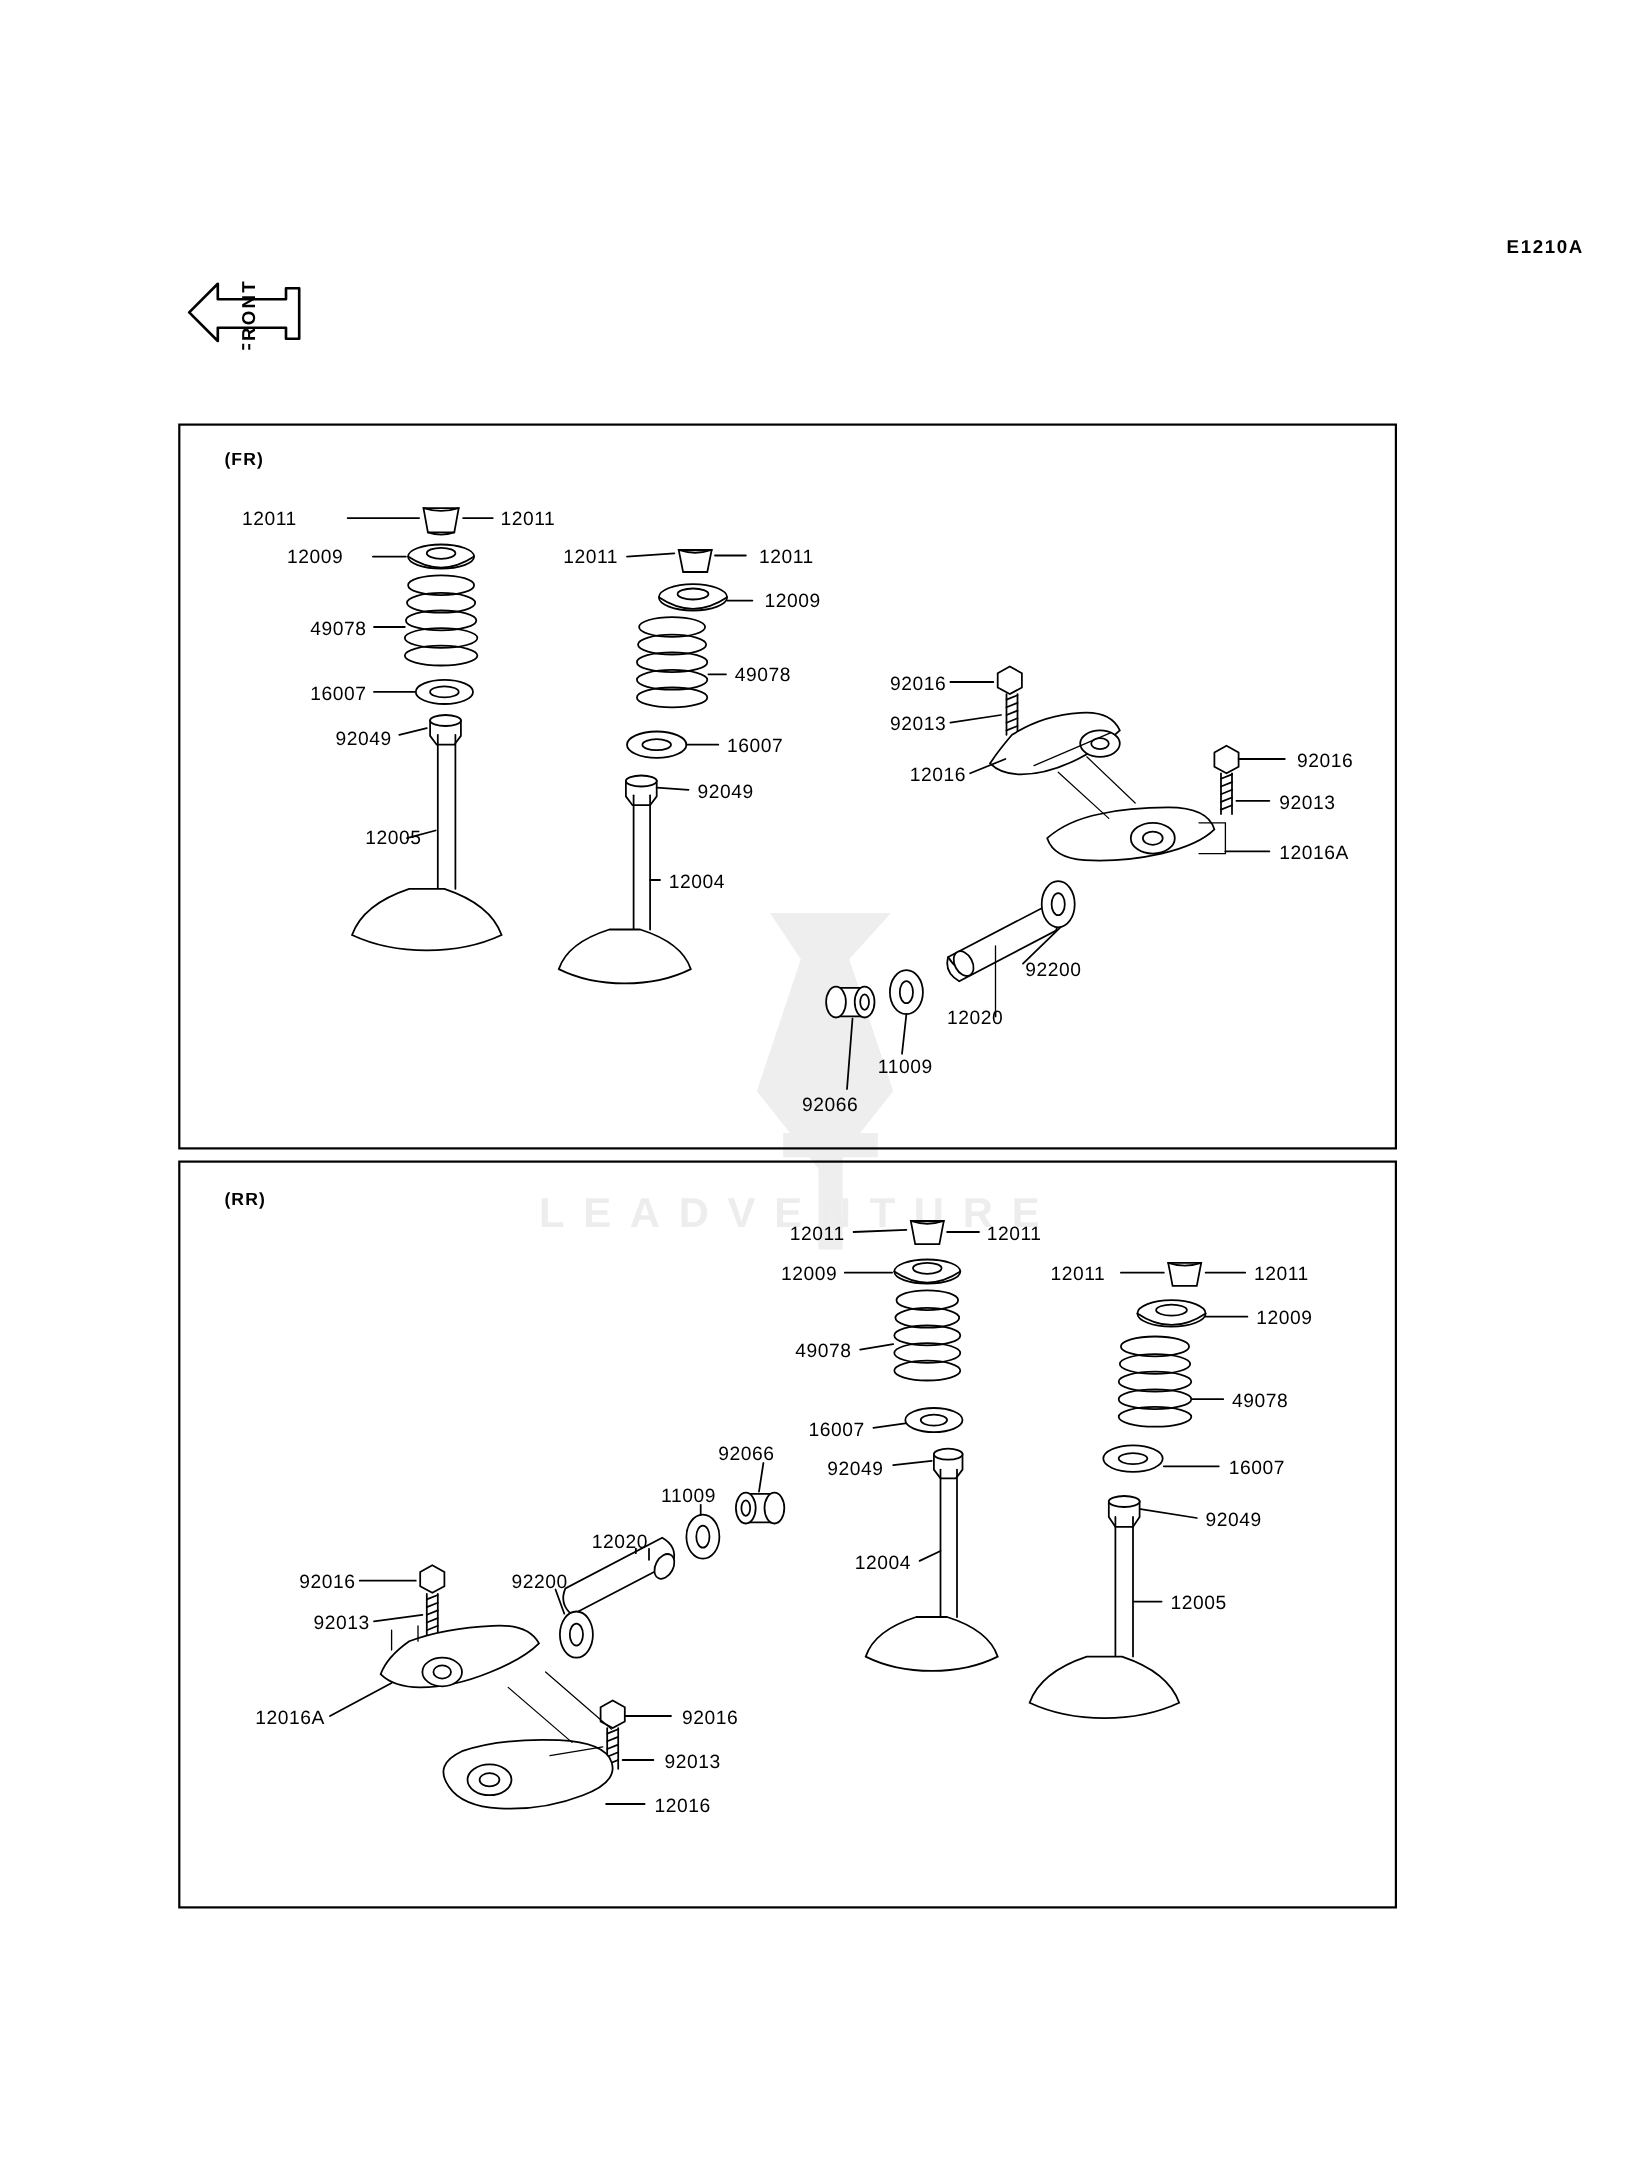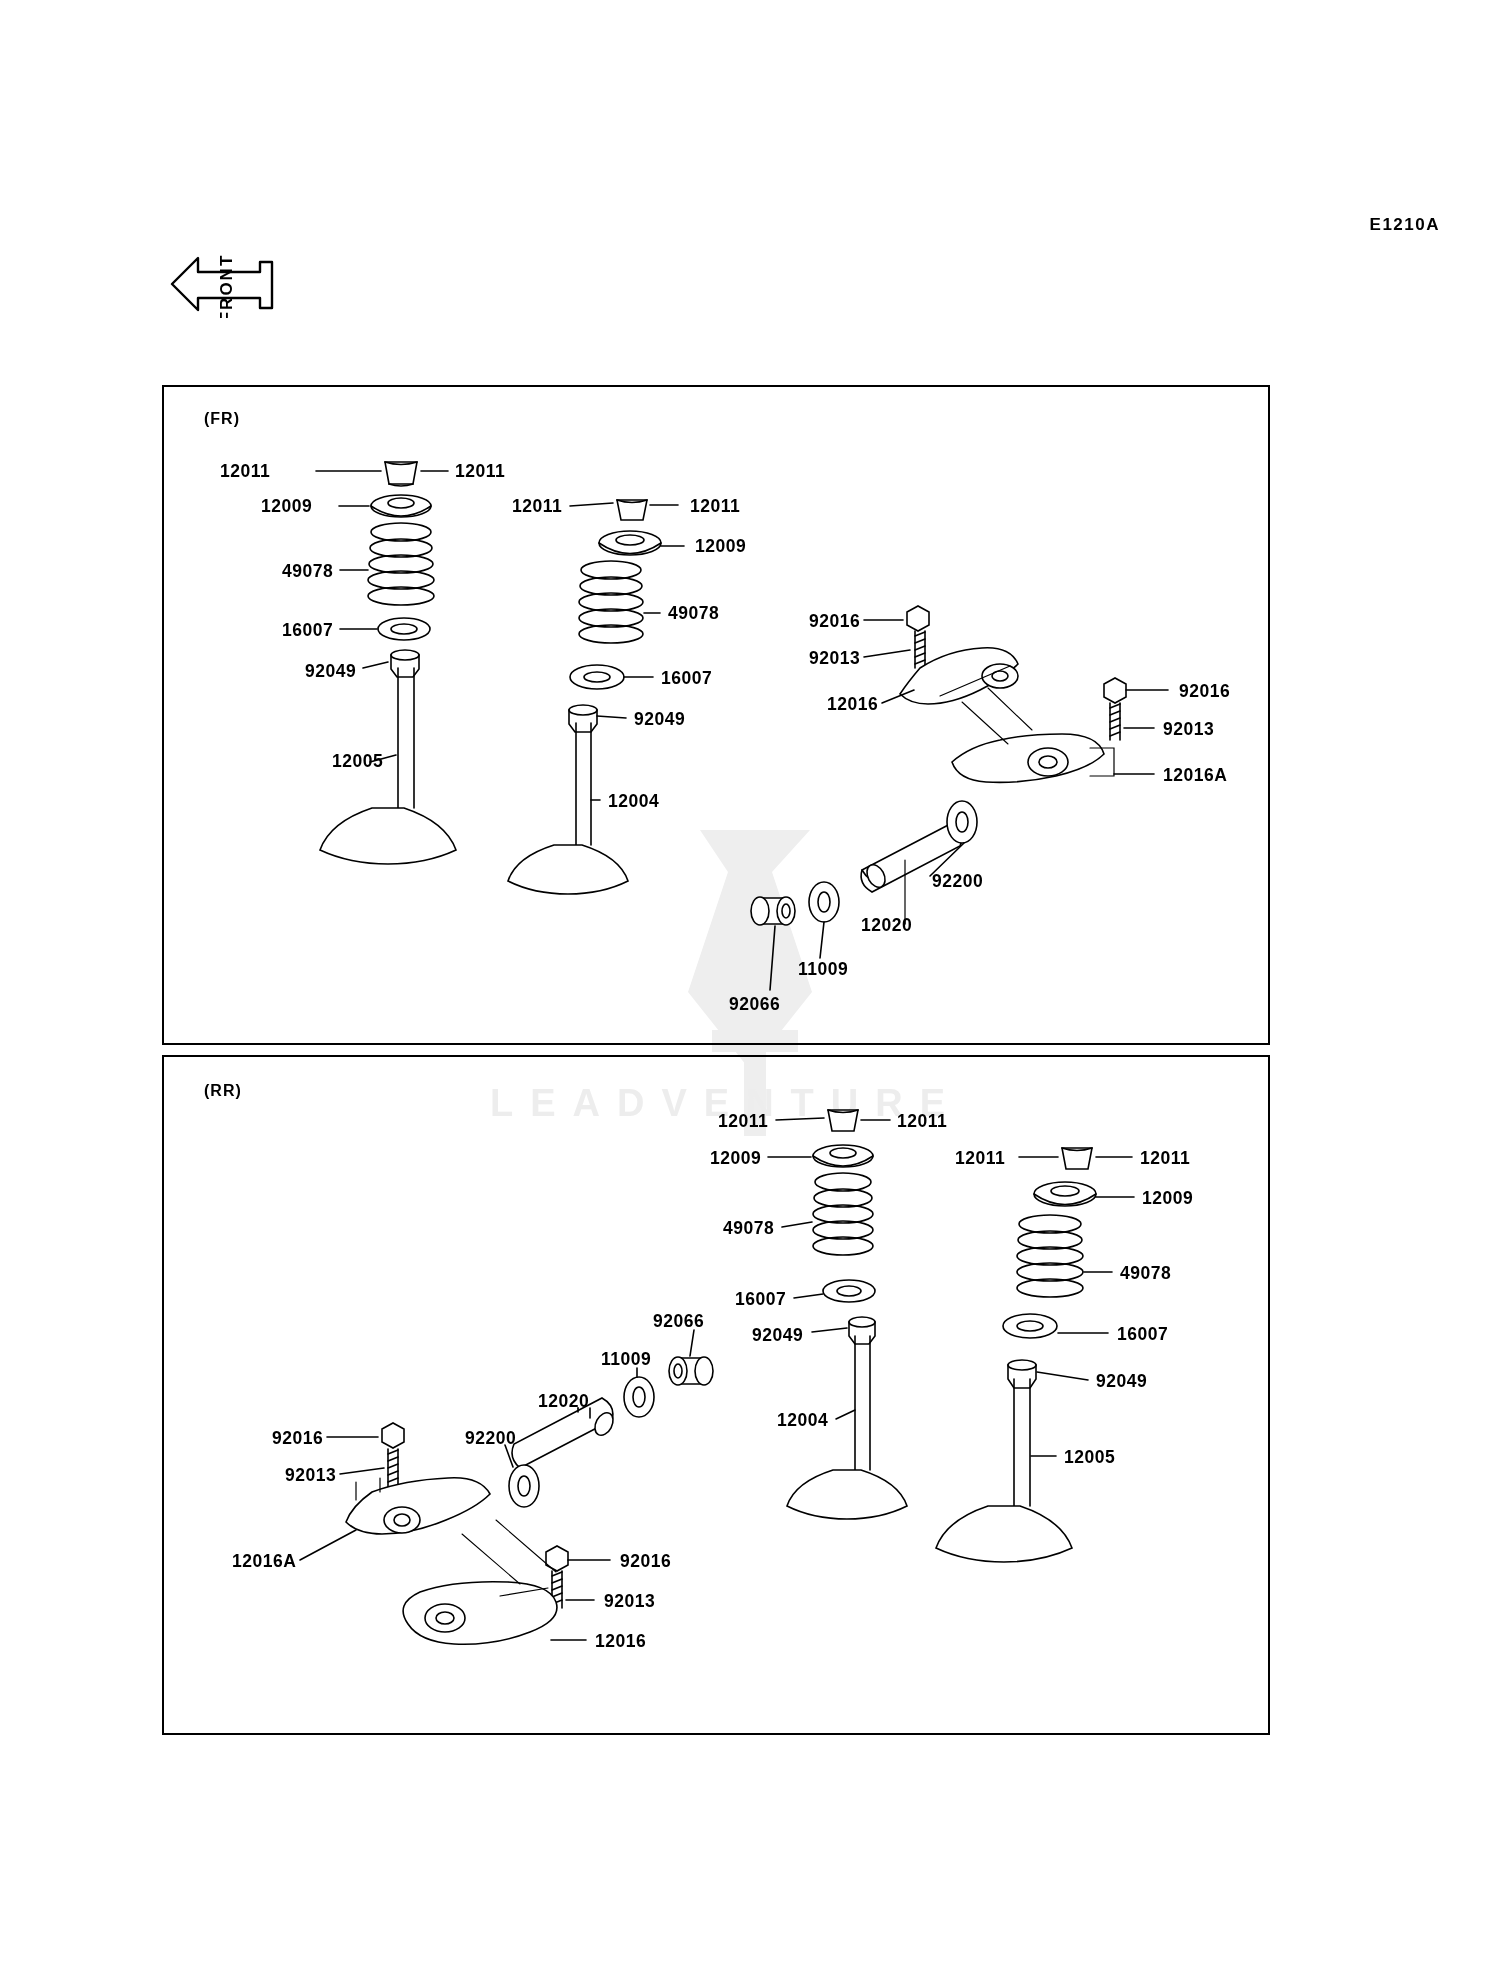--- a/index.html
+++ b/index.html
@@ -78,21 +78,21 @@
     letter-spacing: 17px;
     color: #ededed;
     font-weight: bold;
     font-family: "Liberation Sans", sans-serif;
     white-space: nowrap;
   }
   
   .lbl {
     position: absolute;
     font-size: 17.5px;
-    font-weight: bold;
+    font-weight: normal;
     font-family: "Liberation Sans", sans-serif;
     letter-spacing: 0.5px;
     white-space: nowrap;
   }
   
   .footer {
     position: absolute;
     left: 0;
     right: 0;
     bottom: 25px;

